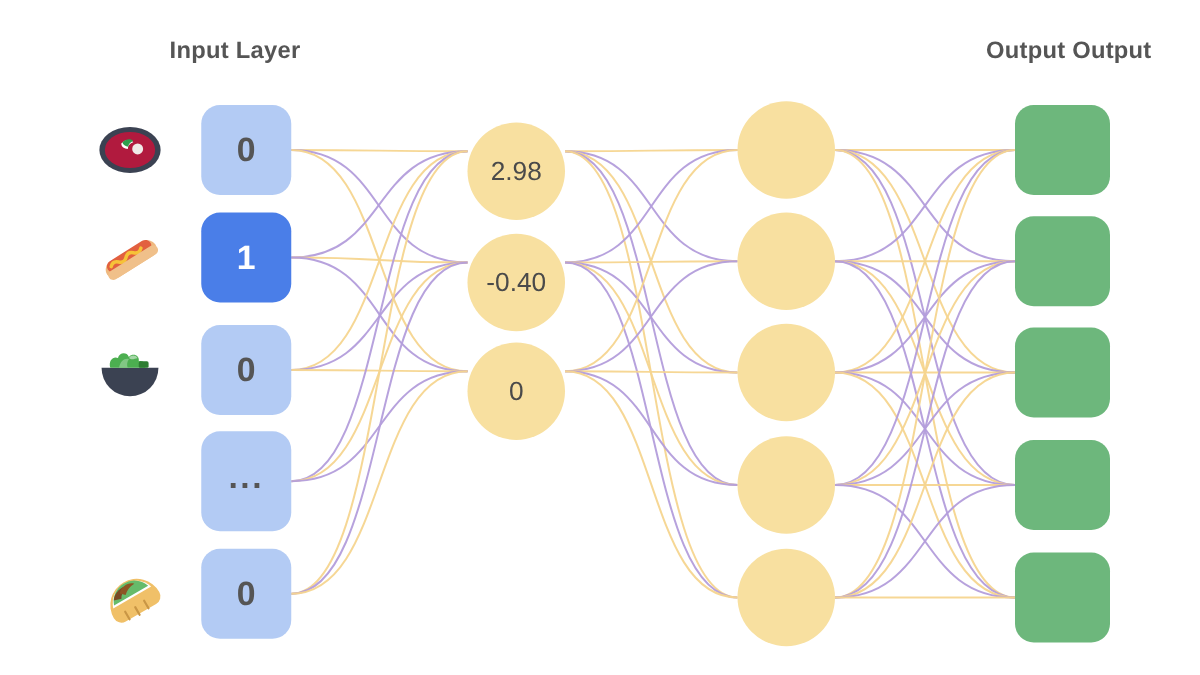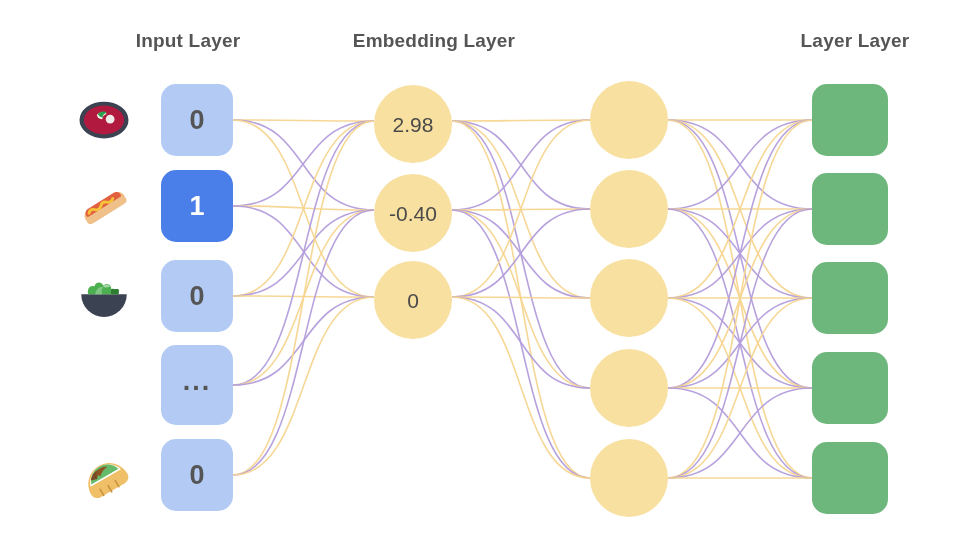--- a/index.html
+++ b/index.html
@@ -171,22 +171,21 @@
         <path d="M 668 478 C 747.2 478, 732.8 120, 812 120" fill="none" stroke="#f5d58f" stroke-width="1.6" stroke-opacity="0.95"></path>
         <path d="M 668 478 C 747.2 478, 732.8 209, 812 209" fill="none" stroke="#b39ddb" stroke-width="1.6" stroke-opacity="0.95"></path>
         <path d="M 668 478 C 747.2 478, 732.8 298, 812 298" fill="none" stroke="#f5d58f" stroke-width="1.6" stroke-opacity="0.95"></path>
         <path d="M 668 478 C 747.2 478, 732.8 388, 812 388" fill="none" stroke="#b39ddb" stroke-width="1.6" stroke-opacity="0.95"></path>
         <path d="M 668 478 C 747.2 478, 732.8 478, 812 478" fill="none" stroke="#f5d58f" stroke-width="1.6" stroke-opacity="0.95"></path>
       </g>
     </svg>
 
   <div id="titles-layer" style="position: absolute; left: 0px; top: 0px; width: 960px; height: 540px; z-index: 2;">
       <div class="layer-title" style="left: 188px;">Input Layer</div>
-      <div class="layer-title" style="left: 434px;">Embedding Layer</div>
-      <div class="layer-title" style="left: 855px;">Layer Layer</div>
+      <div class="layer-title" style="left: 855px;">Output Output</div>
     </div>
   <div id="icons-layer" style="position: absolute; left: 0px; top: 0px; width: 960px; height: 540px; z-index: 2;">
       <div class="food-icon" style="left: 104px; top: 120px;">
     <svg viewBox="0 0 64 64">
       <ellipse cx="32" cy="32" rx="28" ry="21" fill="#3b4252"></ellipse>
       <ellipse cx="32" cy="32" rx="23" ry="16.5" fill="#b11a3e"></ellipse>
       <path d="M24 26c4-4 9-4 11-1-3 1-5 3-5 6-3 0-6-2-6-5z" fill="#ffffff"></path>
       <path d="M25 25c3.5-3.4 8-3.6 10-1.2-2.6.9-4.4 2.7-4.5 5.3-2.6-.2-5-1.9-5.5-4.1z" fill="#2e9e4e"></path>
       <circle cx="39" cy="31" r="5" fill="#f0eae8"></circle>
     </svg>
@@ -237,21 +236,21 @@
       <div class="input-box" style="left: 197px; top: 296px;">
         <span>0</span>
       </div>
       <div class="input-box dots" style="left: 197px; top: 385px;">
         <span>...</span>
       </div>
       <div class="input-box" style="left: 197px; top: 475px;">
         <span>0</span>
       </div>
     </div>
-  <div id="embedding-layer" style="position: absolute; left: 0px; top: 3px; width: 960px; height: 472px; z-index: 2;">
+  <div id="embedding-layer" style="position: absolute; left: 0px; top: 16px; width: 960px; height: 472px; z-index: 2;">
       <div class="node-circle" style="left: 413px; top: 121px;">
         <span>2.98</span>
       </div>
       <div class="node-circle" style="left: 413px; top: 210px;">
         <span>-0.40</span>
       </div>
       <div class="node-circle" style="left: 413px; top: 297px;">
         <span>0</span>
       </div>
     </div>

